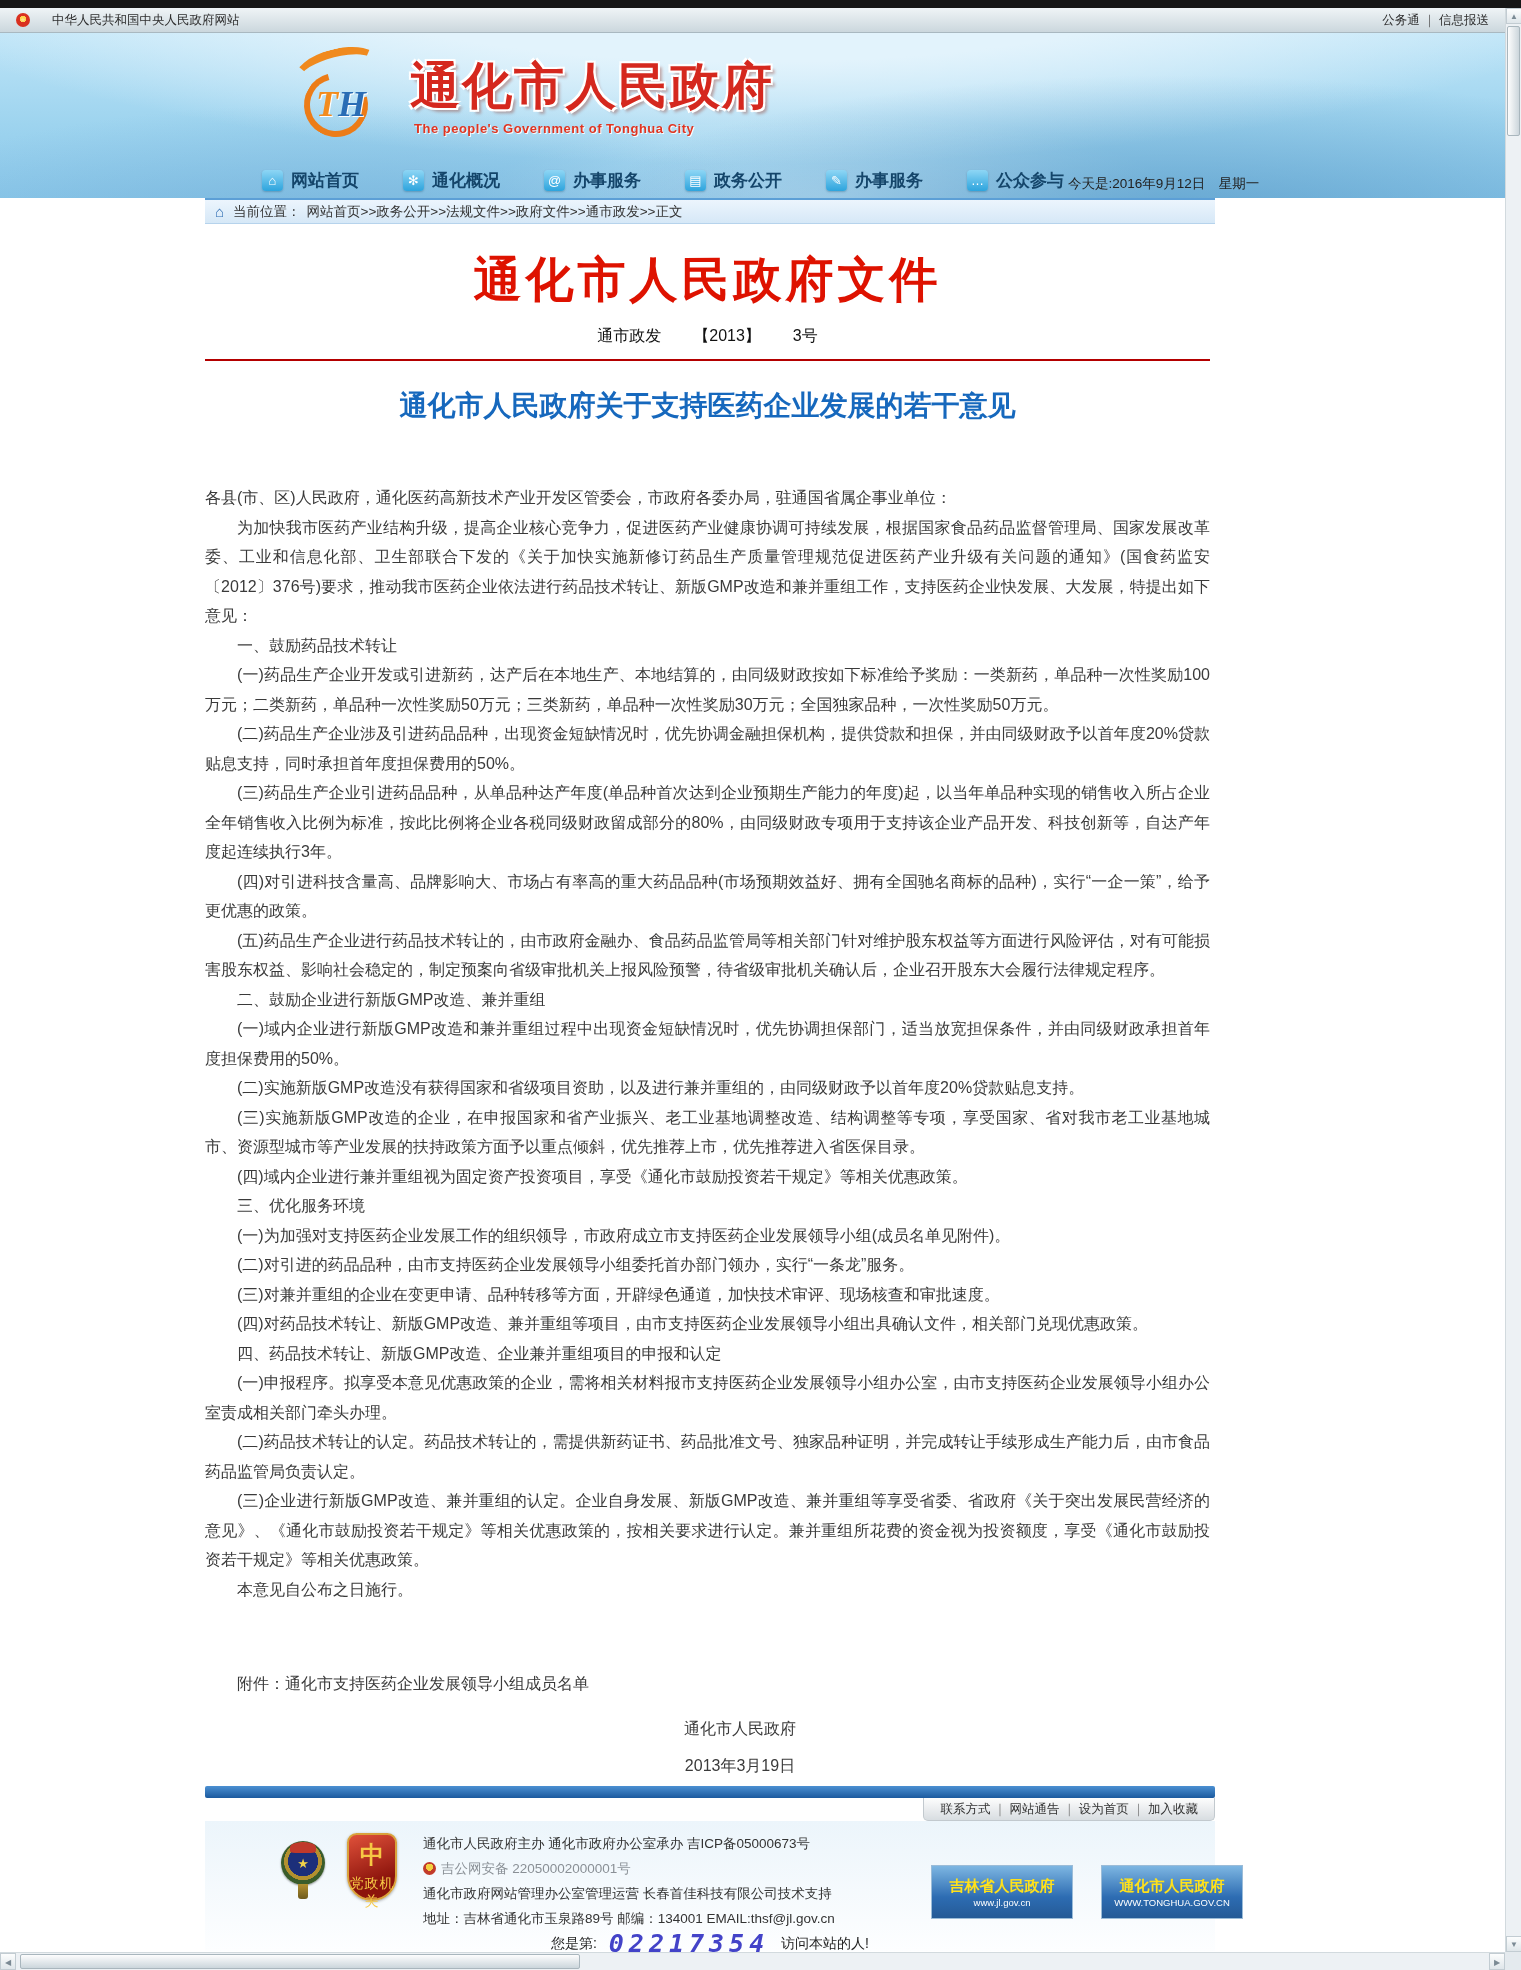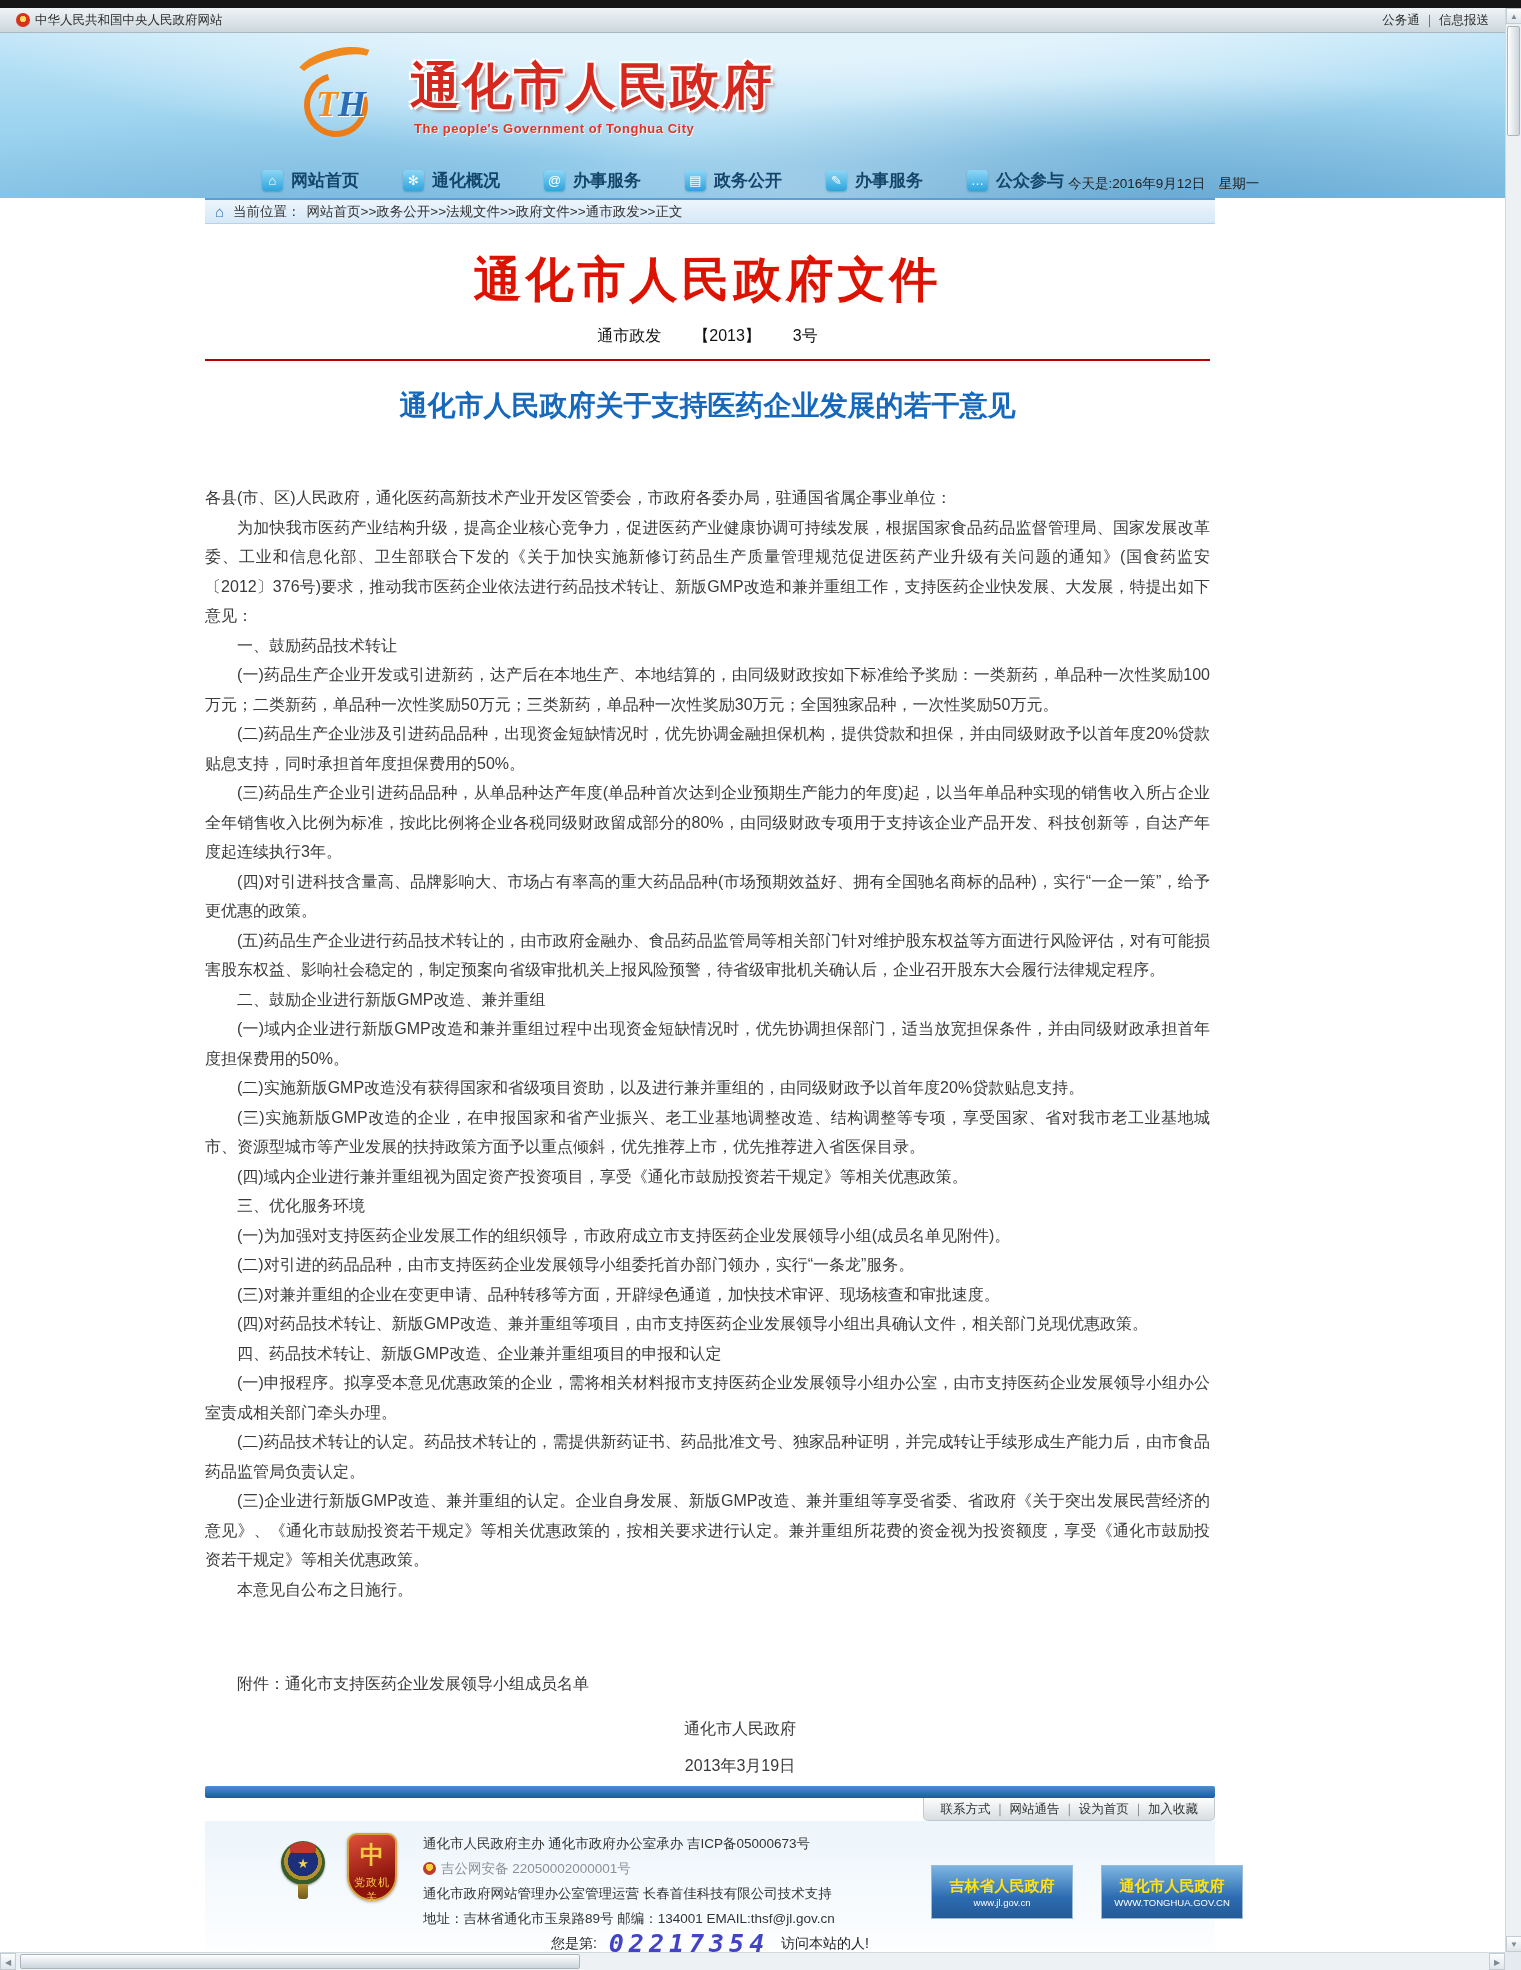--- a/index.html
+++ b/index.html
@@ -24,21 +24,21 @@
   .scroll-corner { position:absolute; right:0; bottom:0; width:16px; height:18px; background:#e4eaee; }
 
   
   .topbar {
     position:absolute; top:8px; left:0; right:16px; height:25px;
     background:linear-gradient(#eff4f6,#cbd7dd);
     border-bottom:1px solid #a9b8c0;
     display:flex; align-items:center; justify-content:space-between;
     padding:0 16px; font-size:12.5px; color:#2e2e2e;
   }
-  .topbar-left { display:flex; align-items:center; gap:5px; }
+  .topbar-left { display:flex; align-items:center; gap:22px; }
   .emblem-icon { width:14px; height:14px; border-radius:50%;
     background:radial-gradient(circle at 50% 42%, #ffd24a 0 30%, #d9301f 31% 100%);
     position:relative; flex:0 0 auto; }
   .emblem-icon::after { content:"★"; position:absolute; left:50%; top:50%; transform:translate(-50%,-54%); font-size:7px; color:#ffe08a; }
   .topbar-links span.tlink + span.tlink::before { content:" ｜ "; color:#555; }
 
   
   .sky {
     position:absolute; top:33px; left:0; right:16px; height:165px;
     background:
@@ -120,21 +120,21 @@
   .pb-disc::after { content:"★"; position:absolute; left:50%; top:50%; transform:translate(-50%,-50%);
     color:#f0d24a; font-size:13px; }
   .pb-tail { position:absolute; left:17px; top:43px; width:10px; height:15px;
     background:linear-gradient(#b3902f,#6e5a1d); border-radius:0 0 3px 3px; }
 
   .gov-shield { position:absolute; left:142px; top:12px; width:50px; height:68px;
     background:linear-gradient(160deg,#e0513a,#8c140c 70%);
     border:2px solid #d9a23c; border-radius:10px 10px 26px 26px; text-align:center; color:#f6c844;
     box-shadow:0 1px 3px rgba(0,0,0,.35); }
   .gs-mark { font-size:24px; font-weight:bold; line-height:40px; }
-  .gs-label { font-size:11px; letter-spacing:1px; }
+  .gs-label { font-size:14px; letter-spacing:1px; }
 
   .ftext { position:absolute; left:218px; top:10px; font-size:13.5px; color:#333; line-height:25px; }
   .ftext .security { color:#8a9096; }
   .mini-badge-icon { display:inline-block; width:13px; height:13px; border-radius:50%;
     background:radial-gradient(circle at 50% 40%, #f3d03e 0 35%, #c23b2a 36% 100%); margin-right:5px; vertical-align:-2px; }
 
   .banners { position:absolute; right:-28px; top:44px; display:flex; gap:28px; }
   .banner { width:142px; height:54px; border:1px solid #9bbcd8; cursor:pointer;
     background:linear-gradient(#7db6e2,#2d6cb2 60%,#245a96);
     display:flex; flex-direction:column; align-items:center; justify-content:center; }

